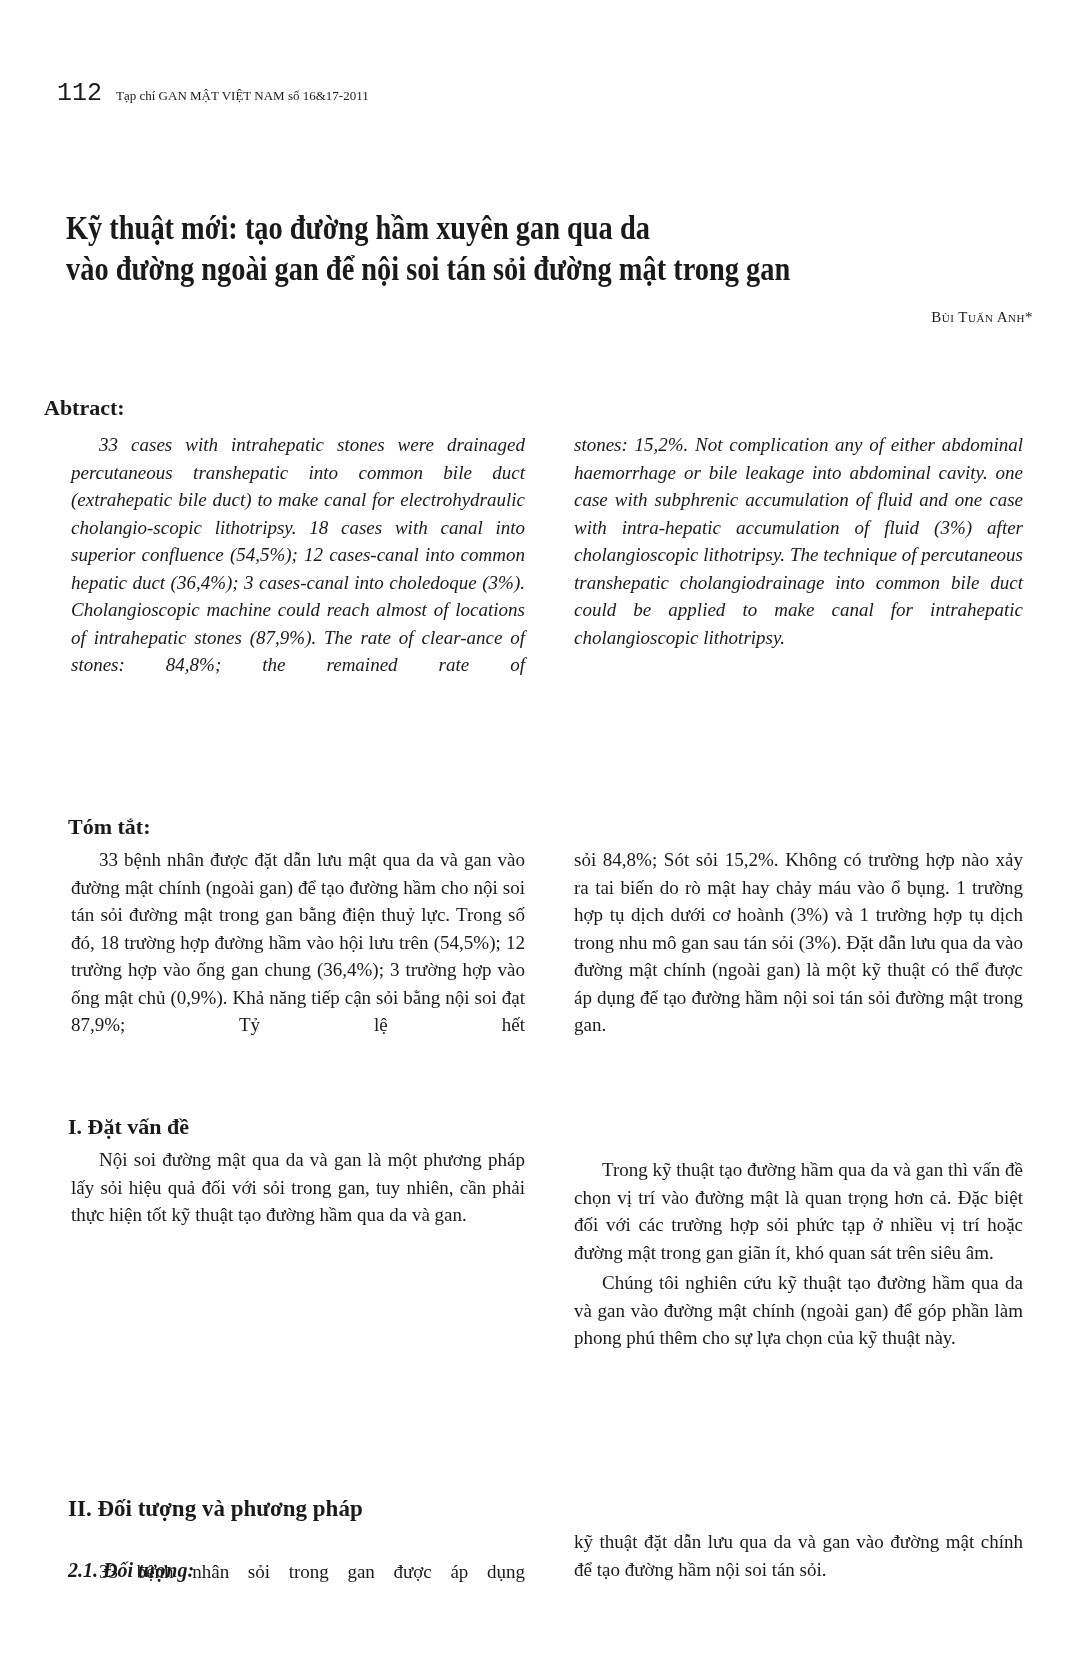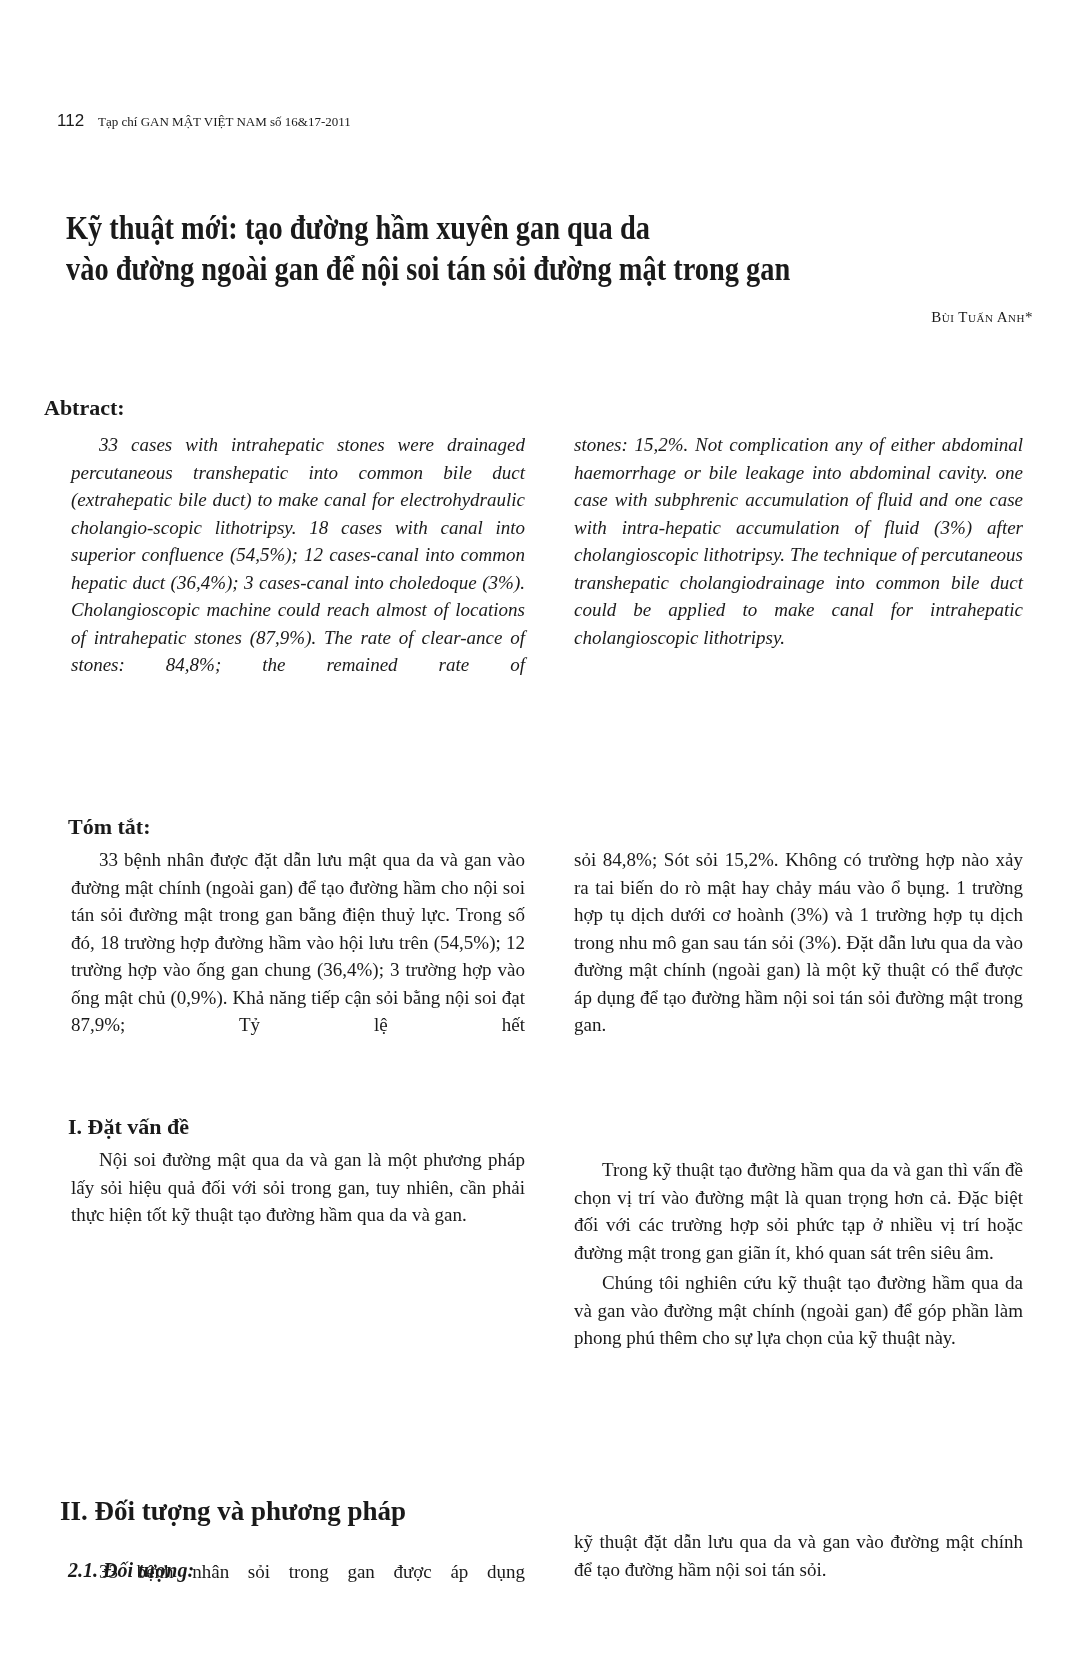--- a/index.html
+++ b/index.html
@@ -1,18 +1,18 @@
 <!DOCTYPE html>
 <html><head>
 <meta charset="utf-8">
 <style>
   html, body { margin: 0; padding: 0; background: #ffffff; }
   body { width: 1090px; height: 1671px; position: relative; overflow: hidden; color: #1a1a1a; font-family: "Liberation Serif", serif; }
   .page-header { position: absolute; left: 57px; top: 79px; font-size: 18px; display: flex; align-items: baseline; }
-  .page-num { font-family: Liberation Sans, sans-serif; font-size: 17px; margin-right: 14px; margin-top: 32px; }
+  .page-num { font-family: Liberation Mono, monospace; font-size: 25px; margin-right: 14px; }
   .journal { font-family: "Liberation Serif", serif; font-size: 13px; }
   .title { position: absolute; left: 66px; top: 208px; width: 980px; font-family: "Liberation Serif", serif; font-weight: bold; font-size: 33px; line-height: 41px; transform: scaleX(0.86); transform-origin: left top; white-space: nowrap; }
   .author { position: absolute; right: 57px; top: 309px; font-size: 15px; font-variant: small-caps; letter-spacing: 0.5px; }
   .heading { position: absolute; font-weight: bold; font-size: 22px; }
   .col { position: absolute; font-size: 19px; line-height: 27.5px; text-align: justify; }
   .col p { margin: 3px; }
   .indent { text-indent: 28px; }
   .italic { font-style: italic; }
   .subhead { font-style: italic; font-weight: bold; font-size: 20px; margin-top: 32px; }
   .last-line { text-align-last: left; }
@@ -50,20 +50,20 @@
 
 <div class="heading" style="left:68px; top:1114px;">I. Đặt vấn đề</div>
 <div class="col" style="left:68px; top:1143px; width:460px;">
   <p class="indent last-line">Nội soi đường mật qua da và gan là một phương pháp lấy sỏi hiệu quả đối với sỏi trong gan, tuy nhiên, cần phải thực hiện tốt kỹ thuật tạo đường hầm qua da và gan.</p>
 </div>
 <div class="col" style="left:571px; top:1153px; width:455px;">
   <p class="indent last-line">Trong kỹ thuật tạo đường hầm qua da và gan thì vấn đề chọn vị trí vào đường mật là quan trọng hơn cả. Đặc biệt đối với các trường hợp sỏi phức tạp ở nhiều vị trí hoặc đường mật trong gan giãn ít, khó quan sát trên siêu âm.</p>
   <p class="indent last-line">Chúng tôi nghiên cứu kỹ thuật tạo đường hầm qua da và gan vào đường mật chính (ngoài gan) để góp phần làm phong phú thêm cho sự lựa chọn của kỹ thuật này.</p>
 </div>
 
-<div class="heading" style="left:60px; top:1496px; font-size:27px;">II. Đối tượng và phương pháp</div>
+<div class="heading" style="left:68px; top:1496px; font-size:23px;">II. Đối tượng và phương pháp</div>
 <div class="subhead" style="position:absolute; left:68px; top:1527px;">2.1. Đối tượng:</div>
 <div class="col" style="left:68px; top:1555px; width:460px;">
   <p class="indent" style="text-align-last: justify;">33 bệnh nhân sỏi trong gan được áp dụng</p>
 </div>
 <div class="col" style="left:571px; top:1525px; width:455px;">
   <p class="last-line">kỹ thuật đặt dẫn lưu qua da và gan vào đường mật chính để tạo đường hầm nội soi tán sỏi.</p>
 </div>
 
 </body></html>

